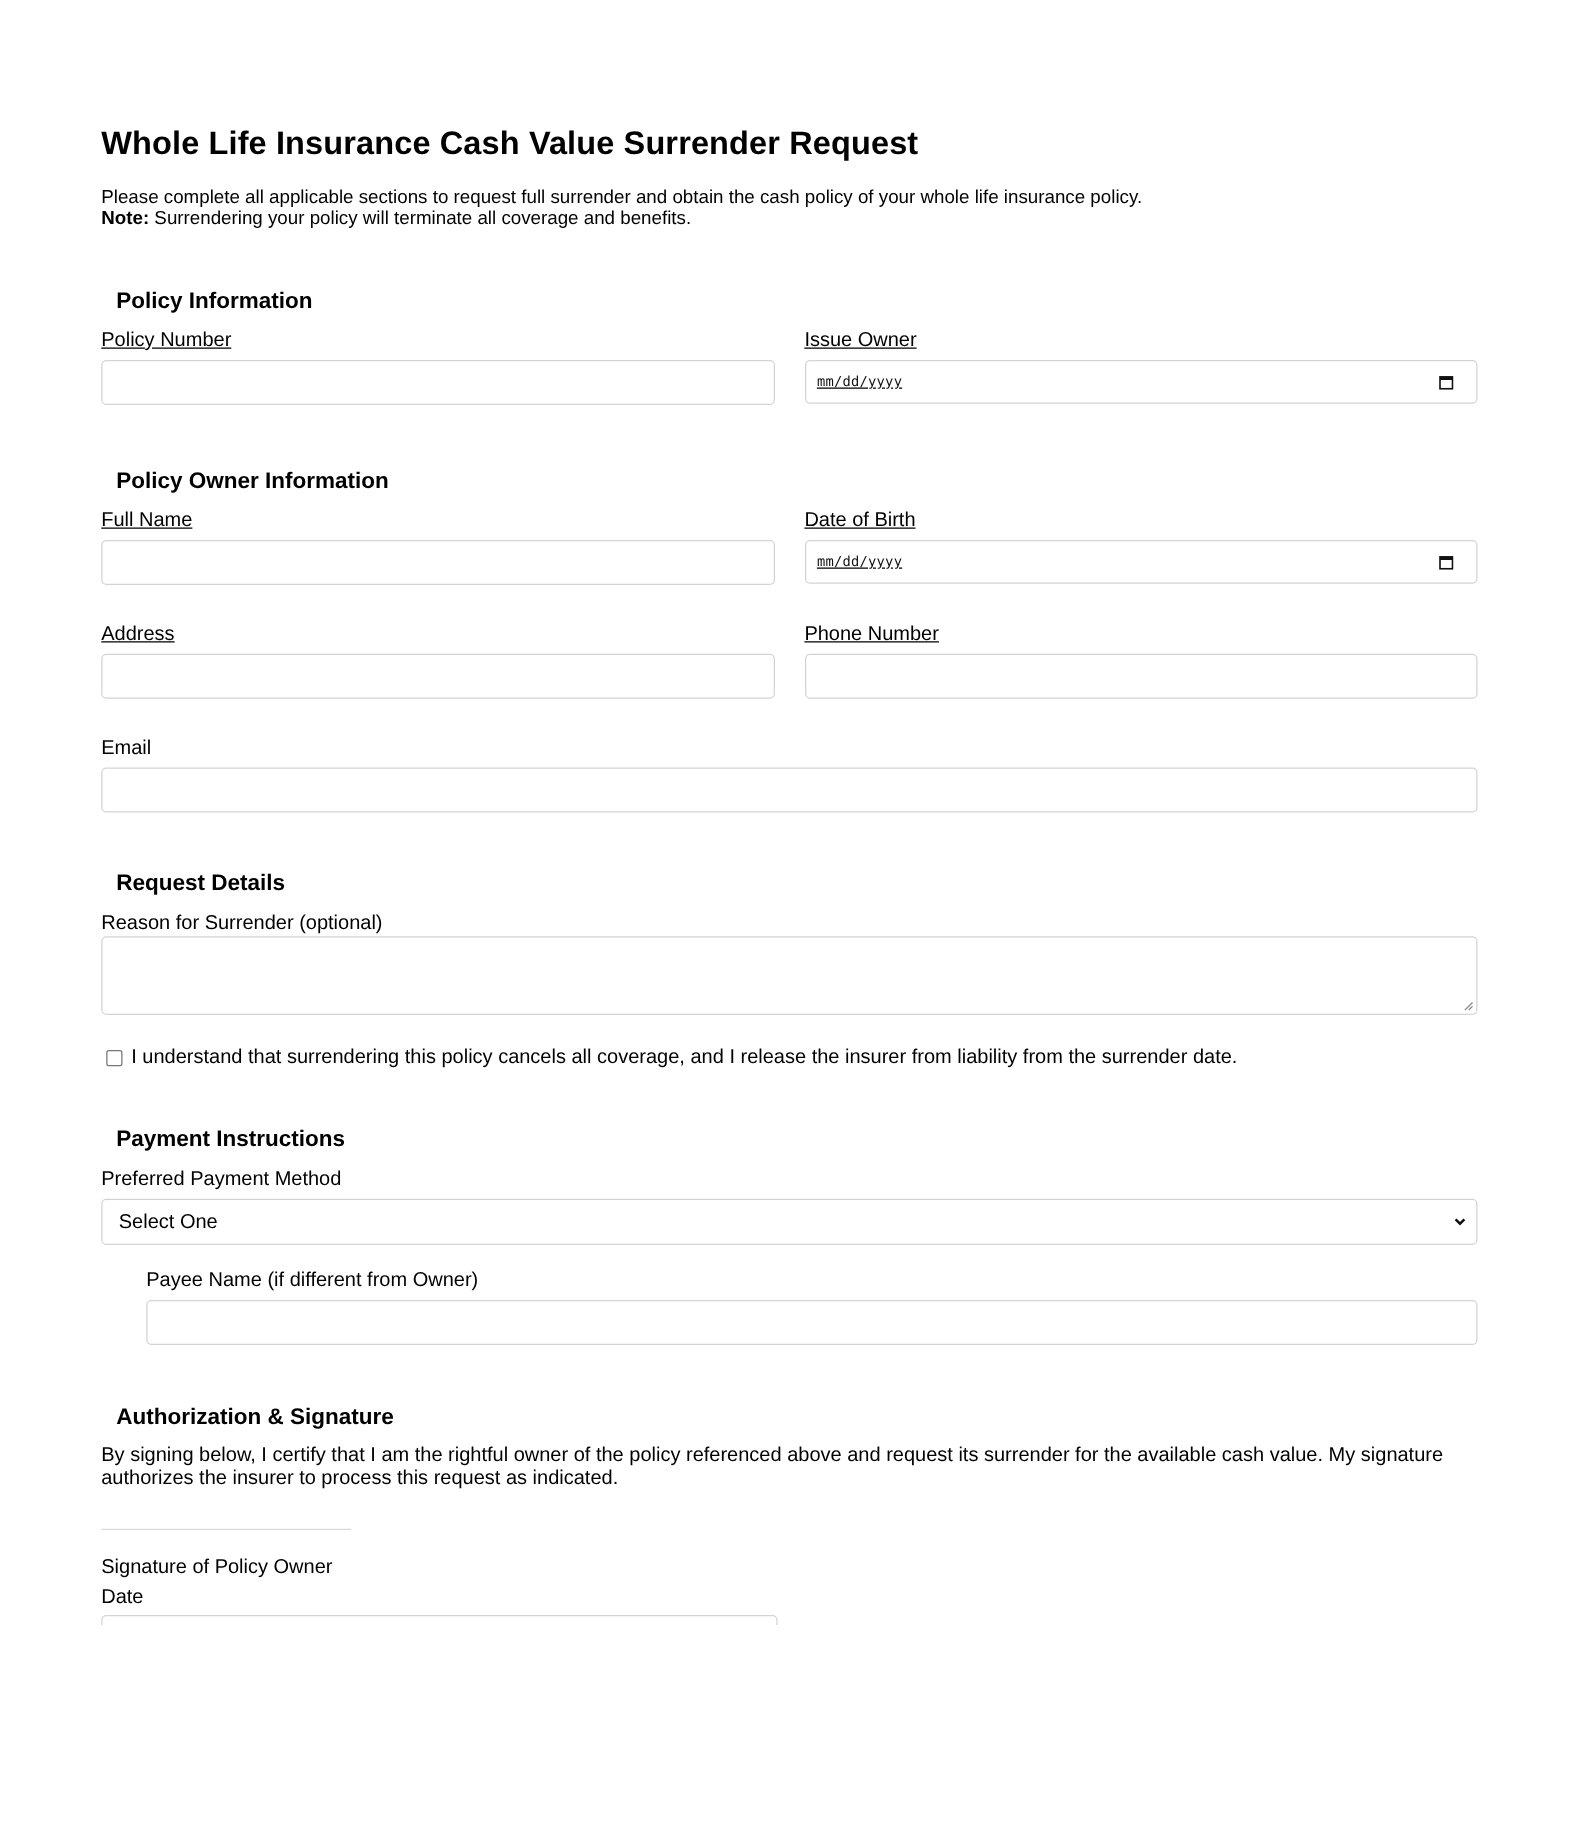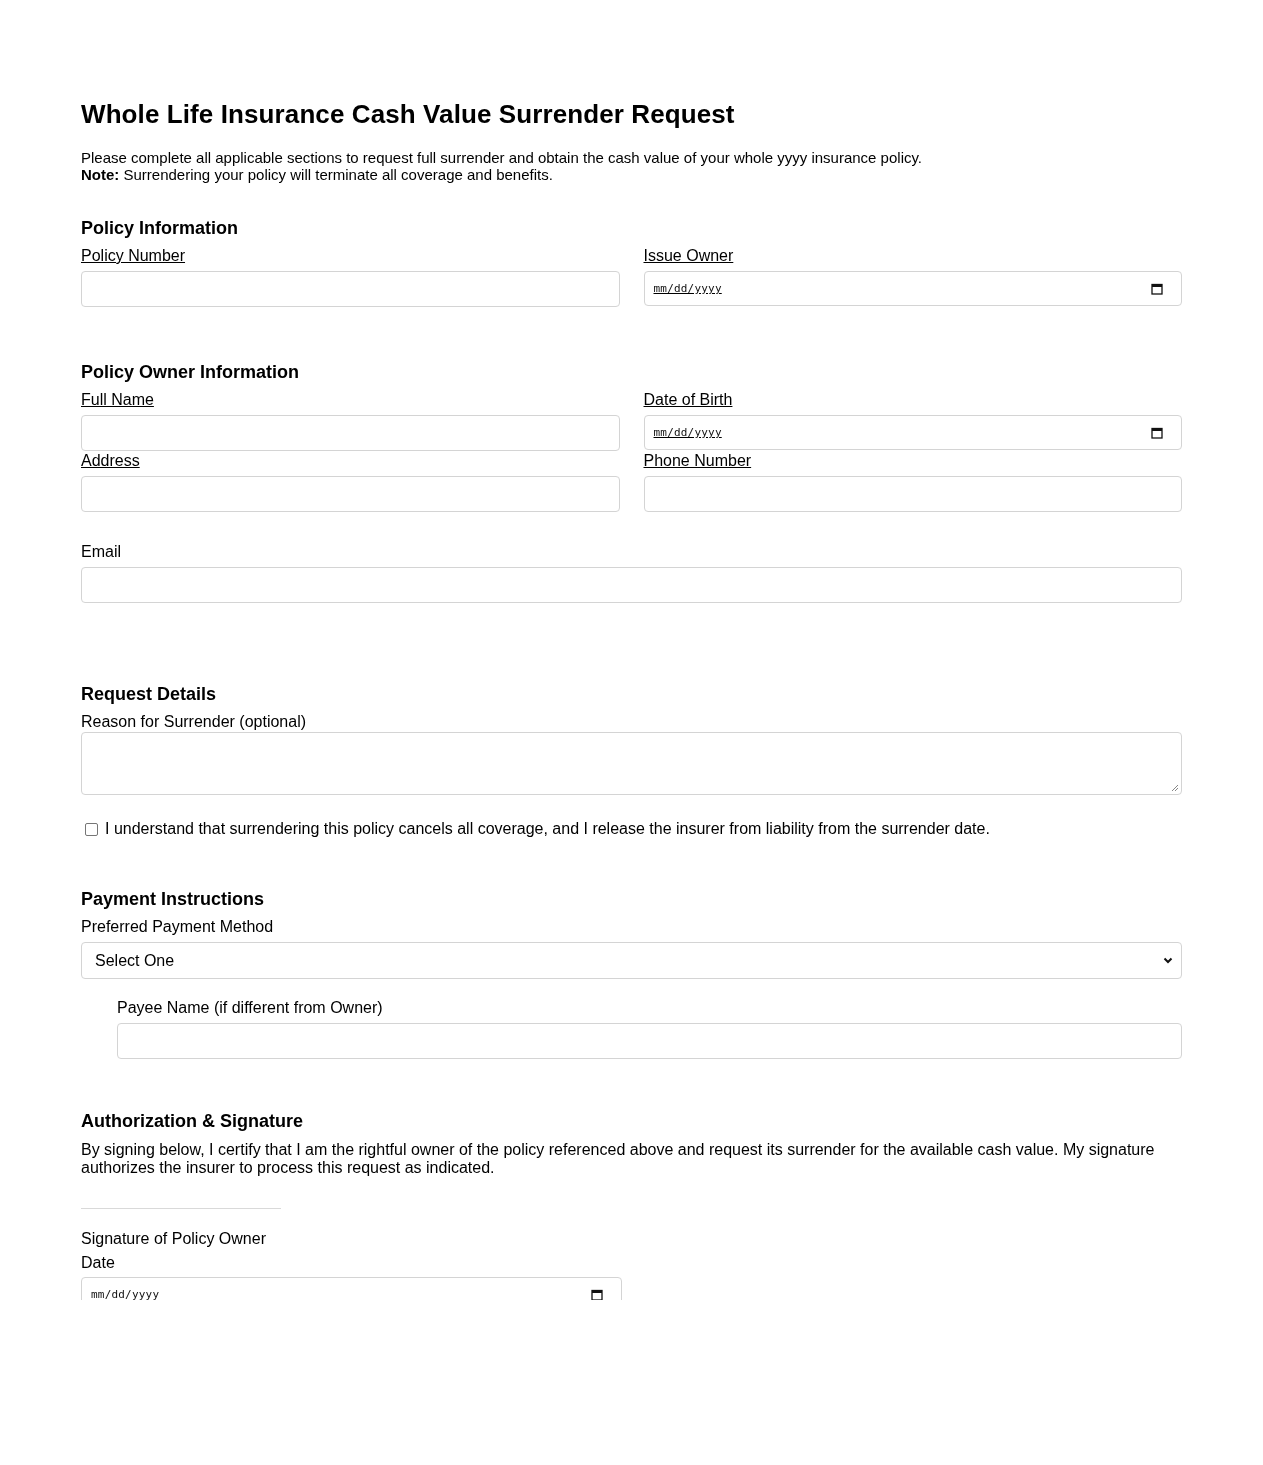--- a/index.html
+++ b/index.html
@@ -35,21 +35,21 @@
     .intro {
       margin-top: 18px;
       font-size: 15px;
       line-height: 17px;
     }
     .intro b { font-weight: bold; }
     .section { position: absolute; left: 0; width: 1101px; }
     h2 {
       font-size: 18px;
       font-weight: bold;
-      margin: 0;
+      margin: 12px;
       line-height: 22px;
     }
     .label {
       font-size: 16px;
       line-height: 20px;
       display: block;
     }
     .row { display: flex; gap: 24px; text-decoration: underline; }
     .col { flex: 1; }
     .input {
@@ -135,21 +135,21 @@
     }
   </style>
 </head>
 <body>
 
 <div class="viewport">
   <div class="page">
 
     <h1>Whole Life Insurance Cash Value Surrender Request</h1>
     <div class="intro">
-      <div>Please complete all applicable sections to request full surrender and obtain the cash value of your whole yyyy insurance policy.</div>
+      <div>Please complete all applicable sections to request full surrender and obtain the cash policy of your whole life insurance policy.</div>
       <div><b>Note:</b><span> Surrendering your policy will terminate all coverage and benefits.</span></div>
     </div>
 
     <div class="section" style="top:120px;">
       <h2>Policy Information</h2>
       <div class="row" style="margin-top:7px;">
         <div class="col">
           <span class="label">Policy Number</span>
           <input class="input" style="margin-top: 5px;" type="text" value="">
         </div>
@@ -177,21 +177,21 @@
           <span class="label">Date of Birth</span>
           <div class="date-input" style="margin-top:5px;">
             <span class="date-text">mm/dd/yyyy</span>
             <svg class="cal-icon" viewBox="0 0 12 12">
                 <rect x="1" y="1.5" width="10" height="9.5" fill="none" stroke="#111" stroke-width="1.3"></rect>
                 <rect x="1" y="1.5" width="10" height="2.5" fill="#111"></rect>
               </svg>
           </div>
         </div>
       </div>
-      <div class="row" style="align-items:flex-end;">
+      <div class="row" style="margin-top:30px;align-items:flex-end;">
         <div class="col">
           <span class="label">Address</span>
           <input class="input" style="margin-top: 5px;" type="text" value="">
         </div>
         <div class="col">
           <span class="label">Phone Number</span>
           <input class="input" style="margin-top: 5px;" type="text" value="">
         </div>
       </div>
       <div style="margin-top:30px;">

